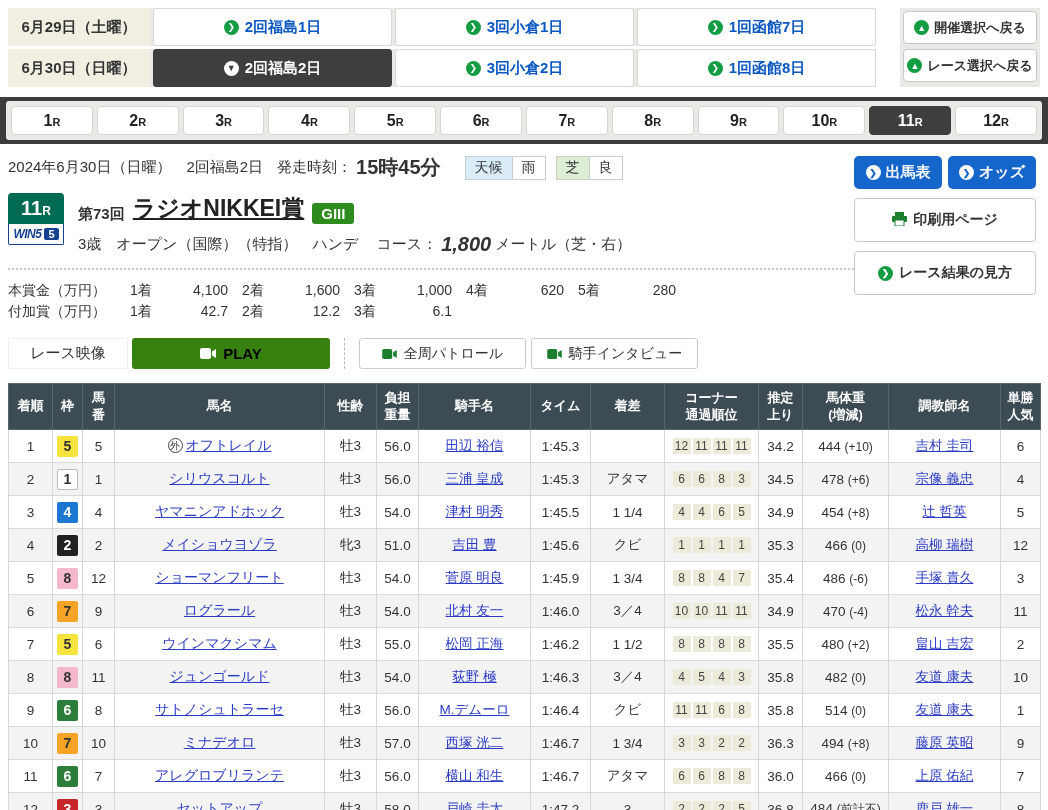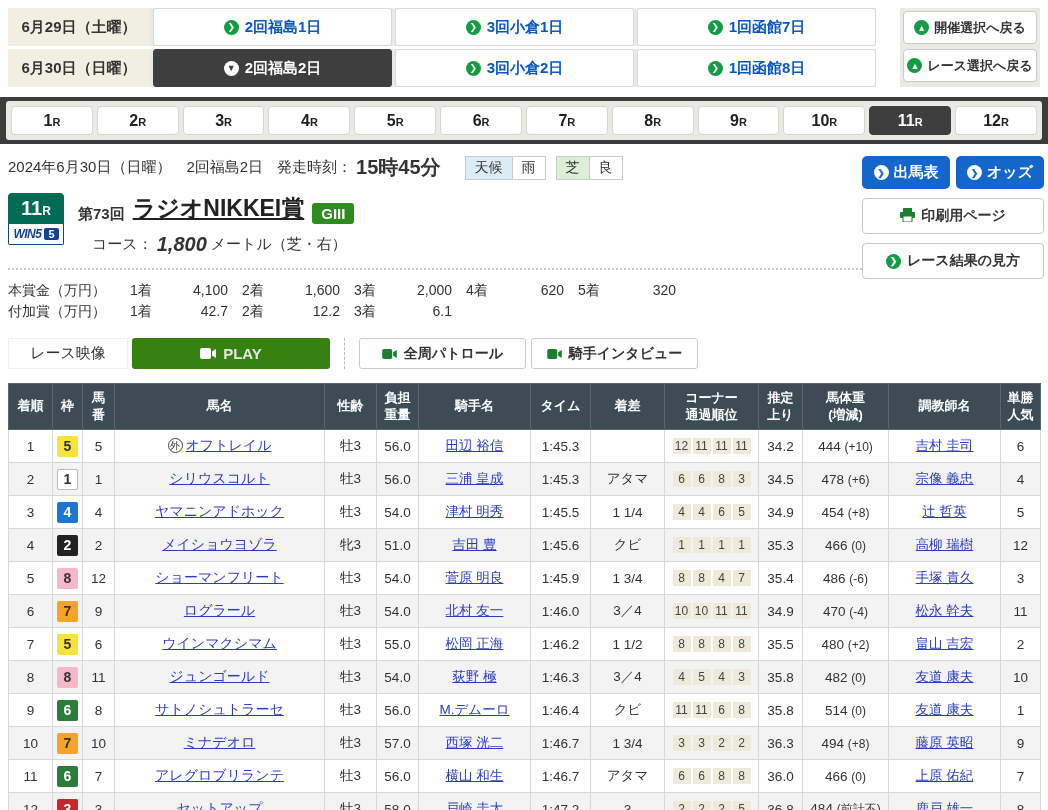--- a/index.html
+++ b/index.html
@@ -42,21 +42,21 @@
   .tabs-inner { background: #e9e9e6; display: flex; gap: 4px; padding: 5px; border-radius: 3px; }
   .race-tab {
     flex: 1; height: 29px; background: #fff; border: 1px solid #d5d5d2; border-radius: 4px;
     display: flex; align-items: center; justify-content: center; cursor: pointer;
     font-weight: bold; font-size: 16px; color: #222;
   }
   .race-tab .r-suffix { font-size: 11px; margin-top: 3px; }
   .race-tab.selected { background: #3e3e3e; color: #fff; border-color: #3e3e3e; }
 
   
-  .race-info { display: flex; padding: 10px 4px 0 8px; }
+  .race-info { display: flex; padding: 10px 12px 0 8px; }
   .ri-left { flex: 1; }
   .ri-right { width: 182px; display: flex; flex-direction: column; gap: 9px; padding-top: 2px; }
   .date-line { display: flex; align-items: center; font-size: 15px; gap: 4px; }
   .start-time { font-size: 20px; font-weight: bold; margin-right: 14px; }
   .cond-badge { display: inline-flex; border: 1px solid #ccc; font-size: 14px; margin-left: 6px; }
   .cond-badge .cb-label { padding: 2px 9px; }
   .cond-badge .cb-value { padding: 2px 9px; background: #fff; border-left: 1px solid #ccc; }
   .cb-label.sky { background: #daedf6; }
   .cb-label.turf { background: #ddeed7; }
 
@@ -84,49 +84,49 @@
   .dotted-sep { border-bottom: 2px dotted #c9c9c9; margin: 12px 0 10px 0; }
 
   .blue-row { display: flex; gap: 6px; }
   .blue-btn {
     flex: 1; background: #1566cb; color: #fff; font-weight: bold; font-size: 15px;
     border: none; border-radius: 5px; height: 33px; cursor: pointer;
     display: flex; align-items: center; justify-content: center; gap: 5px;
   }
   .blue-btn .circle-ico { background: #fff; color: #1566cb; }
   .white-btn {
-    background: #fff; border: 1px solid #c9c9c9; border-radius: 4px; height: 36px;
+    background: #fff; border: 1px solid #c9c9c9; border-radius: 4px; height: 44px;
     display: flex; align-items: center; justify-content: center; gap: 6px;
     font-weight: bold; font-size: 14px; color: #333; cursor: pointer;
   }
 
   
   .prize-block { font-size: 14px; line-height: 1.5; }
   .prize-line { display: flex; }
   .prize-label { width: 108px; }
   .prize-item { display: flex; }
   .prize-place { width: 42px; text-align: left; margin-left: 14px; }
   .prize-amt { width: 56px; text-align: right; }
 
   
   .video-row { display: flex; align-items: center; margin: 16px 0 0 0; }
   .video-label {
     width: 120px; height: 31px; background: #fff; border: 1px solid #f0f0f0;
     display: flex; align-items: center; justify-content: center; font-size: 15px;
   }
   .play-btn {
     width: 198px; height: 31px; background: #36810f; border: none; border-radius: 3px; margin-left: 4px;
-    color: #e5e5e5; font-weight: bold; font-size: 15px; cursor: pointer;
+    color: #000000; font-weight: bold; font-size: 15px; cursor: pointer;
     display: flex; align-items: center; justify-content: center; gap: 7px;
   }
   .v-divider { border-left: 1px dashed #bbb; height: 31px; margin: 0 14px; }
   .video-btn {
     width: 167px; height: 31px; background: #fff; border: 1px solid #ccc; border-radius: 3px; margin-right: 5px;
     display: flex; align-items: center; justify-content: center; gap: 7px;
-    font-size: 14px; color: #333; cursor: pointer; font-weight: bold;
+    font-size: 14px; color: #333; cursor: pointer; font-weight: normal;
   }
   .cam-ico { display: inline-flex; }
 
   
   .results-wrap { padding: 14px 8px 0 8px; }
   table.results { width: 100%; border-collapse: collapse; table-layout: fixed; border: 1px solid #b3b3b3; }
   table.results th {
     background: #3d4b54; color: #fff; font-size: 13px; font-weight: bold;
     border: 1px solid #59656d; padding: 3px 1px; height: 46px;
     white-space: pre-line; line-height: 1.25; text-align: center; vertical-align: middle;
@@ -282,20 +282,21 @@
           <span class="win5-num">5</span>
         </div>
       </div>
       <div class="title-main">
         <div class="title-line1">
           <span class="title-prefix">第73回</span>
           <span class="race-name">ラジオNIKKEI賞</span>
           <span class="grade-badge">GIII</span>
         </div>
         <div class="cond-line">
+          <span>3歳　オープン（国際）（特指）　ハンデ</span>
           <span style="margin-left:14px">コース：</span>
           <span class="course-value">1,800</span>
           <span>メートル（芝・右）</span>
         </div>
       </div>
     </div>
 
     <div class="dotted-sep"></div>
 
     <div class="prize-block">
@@ -305,29 +306,29 @@
             <span class="prize-item">
               <span class="prize-place">1着</span>
               <span class="prize-amt">4,100</span>
             </span>
             <span class="prize-item">
               <span class="prize-place">2着</span>
               <span class="prize-amt">1,600</span>
             </span>
             <span class="prize-item">
               <span class="prize-place">3着</span>
-              <span class="prize-amt">2,000</span>
+              <span class="prize-amt">1,000</span>
             </span>
             <span class="prize-item">
               <span class="prize-place">4着</span>
               <span class="prize-amt">620</span>
             </span>
             <span class="prize-item">
               <span class="prize-place">5着</span>
-              <span class="prize-amt">320</span>
+              <span class="prize-amt">280</span>
             </span>
           </span>
       </div>
       <div class="prize-line">
         <span class="prize-label">付加賞（万円）</span>
         <span id="extra-prize-items" style="display: inline-flex;">
             <span class="prize-item">
               <span class="prize-place">1着</span>
               <span class="prize-amt">42.7</span>
             </span>

